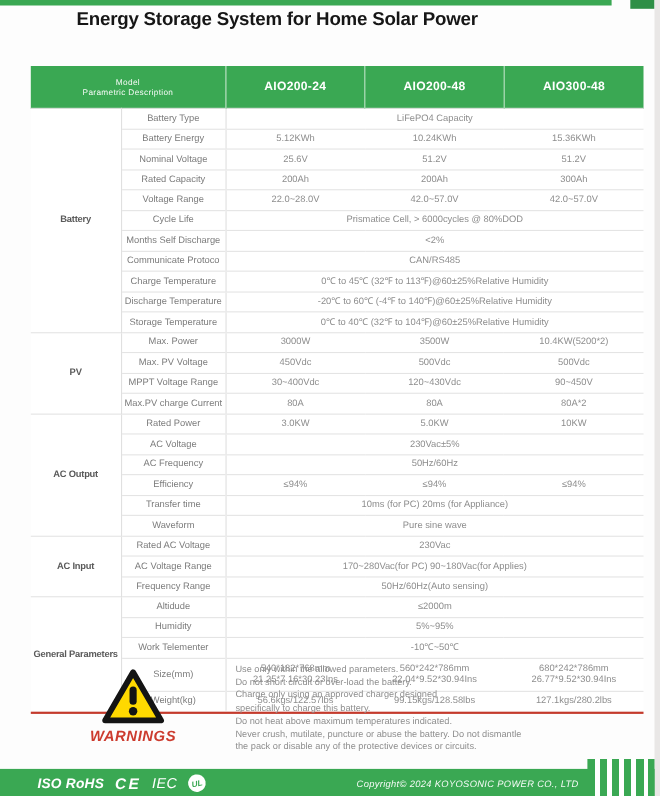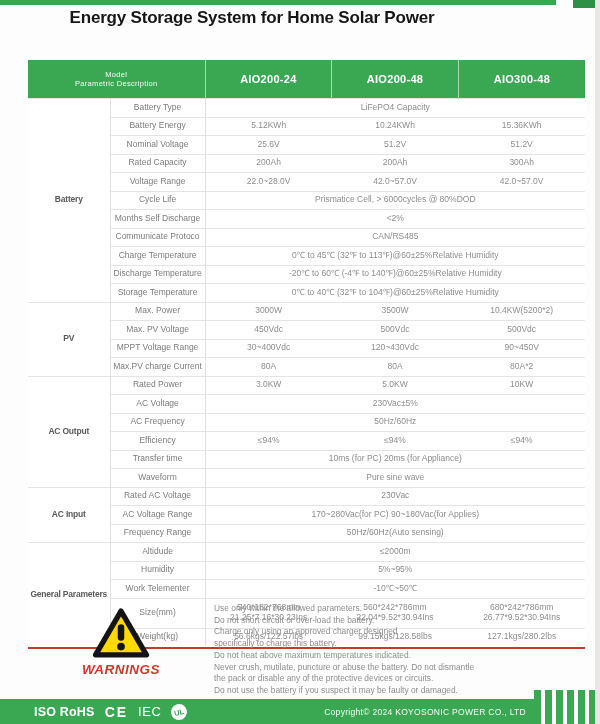--- a/index.html
+++ b/index.html
@@ -37,21 +37,21 @@
   .spec td.param-cell{color:#7c7c7c;border-right:1px solid #e0e0e0;}
   .spec tr.tall td{height:27px;}
   .redline{height:2px;background:#c43a2c;margin-top:1px;}
 
   .warnings{position:absolute;left:28px;top:600px;width:557px;display:flex;}
   .warn-left{width:186px;display:flex;flex-direction:column;align-items:center;padding-top:7px;}
   .warn-title{color:#cc3b2e;font-weight:800;font-size:13.5px;letter-spacing:.5px;margin-top:3px;font-style:italic;}
   .warn-text{flex:1;font-size:8.4px;color:#8d8d8d;line-height:11.7px;padding-top:3px;}
 
   .footer{position:absolute;left:0;top:699px;width:600px;height:25px;background:#3aa853;color:#fff;
-          display:flex;align-items:center;}
+          display:flex;align-items:center;font-style:italic;}
   .certs{margin-left:34px;display:flex;align-items:center;gap:10px;}
   .cert-iso{font-size:12.5px;font-weight:800;letter-spacing:.2px;}
   .cert-ce{font-size:14px;font-weight:600;letter-spacing:2px;}
   .cert-iec{font-size:13px;font-weight:500;letter-spacing:.5px;}
   .cert-ul{width:16px;height:16px;border-radius:50%;background:#fff;color:#3aa853;display:flex;
            align-items:center;justify-content:center;font-size:7.5px;font-weight:800;transform:rotate(-12deg);}
   .copyright{position:absolute;right:74px;top:8px;font-size:8.5px;color:rgba(255,255,255,.95);letter-spacing:.3px;}
 
   .stripes{position:absolute;right:5px;top:690px;width:61px;height:34px;z-index:6;
            background:repeating-linear-gradient(90deg,#3aa853 0 7px,#ffffff 7px 11px);}
@@ -256,21 +256,20 @@
       <div class="warn-title">WARNINGS</div>
     </div>
     <div class="warn-text" id="warn-lines">
         <div>Use only within the allowed parameters.</div>
         <div>Do not short circuit or over-load the battery.</div>
         <div>Charge only using an approved charger designed</div>
         <div>specifically to charge this battery.</div>
         <div>Do not heat above maximum temperatures indicated.</div>
         <div>Never crush, mutilate, puncture or abuse the battery. Do not dismantle</div>
         <div>the pack or disable any of the protective devices or circuits.</div>
-        <div>Do not use the battery if you suspect it may be faulty or damaged.</div>
       </div>
   </div>
 
   <div class="footer">
     <div class="certs">
       <span class="cert-iso">ISO RoHS</span>
       <span class="cert-ce">CE</span>
       <span class="cert-iec">IEC</span>
       <span class="cert-ul">
         <span>UL</span>

